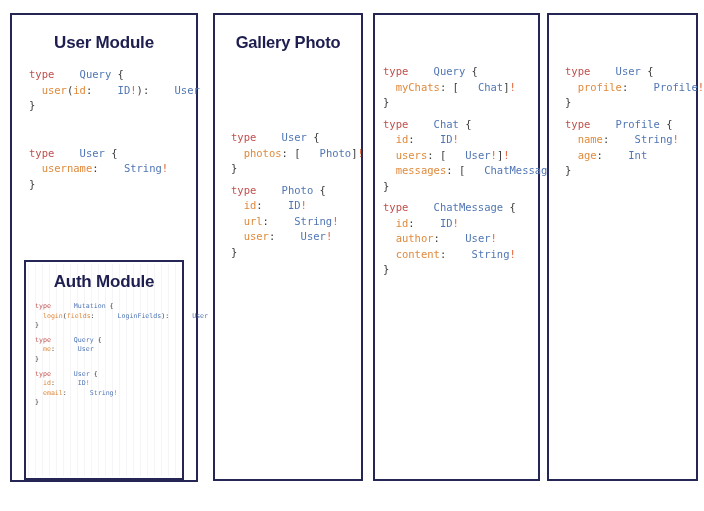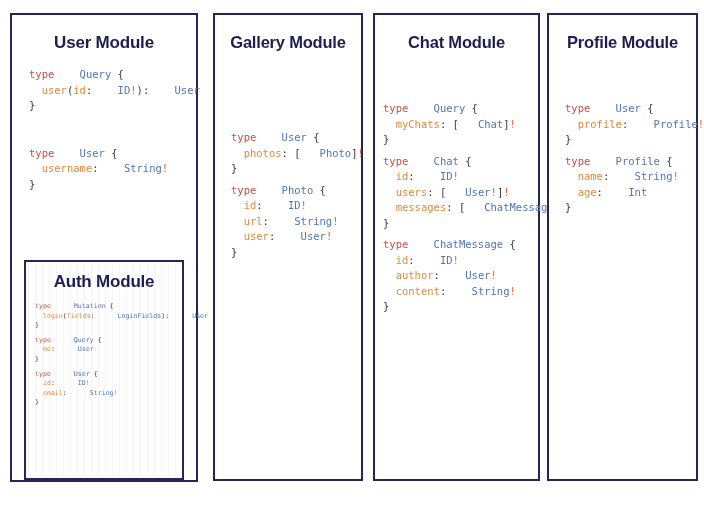--- a/index.html
+++ b/index.html
@@ -122,27 +122,25 @@
     <div class="code code-main"><div><span class="kw">type </span><span class="ty">Query</span><span class="pun"> {</span></div><div><span class="fld">  user</span><span class="pun">(</span><span class="fld">id</span><span class="pun">: </span><span class="ty">ID</span><span class="bang">!</span><span class="pun">): </span><span class="ty">User</span></div><div><span class="pun">}</span></div><div class="gap"></div><div class="gap"></div><div><span class="kw">type </span><span class="ty">User</span><span class="pun"> {</span></div><div><span class="fld">  username</span><span class="pun">: </span><span class="ty">String</span><span class="bang">!</span></div><div><span class="pun">}</span></div></div>
 
     <div class="nested-card">
       <div class="hairlines"></div>
       <div class="card-title">Auth Module</div>
       <div class="code"><div><span class="kw">type </span><span class="ty">Mutation</span><span class="pun"> {</span></div><div><span class="fld">  login</span><span class="pun">(</span><span class="fld">fields</span><span class="pun">: </span><span class="ty">LoginFields</span><span class="pun">): </span><span class="ty">User</span></div><div><span class="pun">}</span></div><div class="gap"></div><div><span class="kw">type </span><span class="ty">Query</span><span class="pun"> {</span></div><div><span class="fld">  me</span><span class="pun">: </span><span class="ty">User</span></div><div><span class="pun">}</span></div><div class="gap"></div><div><span class="kw">type </span><span class="ty">User</span><span class="pun"> {</span></div><div><span class="fld">  id</span><span class="pun">: </span><span class="ty">ID</span><span class="bang">!</span></div><div><span class="fld">  email</span><span class="pun">: </span><span class="ty">String</span><span class="bang">!</span></div><div><span class="pun">}</span></div></div>
     </div>
   </div>
 
   <div class="card c-gallery">
-    <div class="card-title">Gallery Module</div>
+    <div class="card-title">Gallery Photo</div>
     <div class="code code-main"><div><span class="kw">type </span><span class="ty">User</span><span class="pun"> {</span></div><div><span class="fld">  photos</span><span class="pun">: </span><span class="pun">[</span><span class="ty">Photo</span><span class="pun">]</span><span class="bang">!</span></div><div><span class="pun">}</span></div><div class="gap"></div><div><span class="kw">type </span><span class="ty">Photo</span><span class="pun"> {</span></div><div><span class="fld">  id</span><span class="pun">: </span><span class="ty">ID</span><span class="bang">!</span></div><div><span class="fld">  url</span><span class="pun">: </span><span class="ty">String</span><span class="bang">!</span></div><div><span class="fld">  user</span><span class="pun">: </span><span class="ty">User</span><span class="bang">!</span></div><div><span class="pun">}</span></div></div>
   </div>
 
   <div class="card c-chat">
-    <div class="card-title">Chat Module</div>
     <div class="code code-main"><div><span class="kw">type </span><span class="ty">Query</span><span class="pun"> {</span></div><div><span class="fld">  myChats</span><span class="pun">: </span><span class="pun">[</span><span class="ty">Chat</span><span class="pun">]</span><span class="bang">!</span></div><div><span class="pun">}</span></div><div class="gap"></div><div><span class="kw">type </span><span class="ty">Chat</span><span class="pun"> {</span></div><div><span class="fld">  id</span><span class="pun">: </span><span class="ty">ID</span><span class="bang">!</span></div><div><span class="fld">  users</span><span class="pun">: </span><span class="pun">[</span><span class="ty">User</span><span class="bang">!</span><span class="pun">]</span><span class="bang">!</span></div><div><span class="fld">  messages</span><span class="pun">: </span><span class="pun">[</span><span class="ty">ChatMessage</span><span class="pun">]</span><span class="bang">!</span></div><div><span class="pun">}</span></div><div class="gap"></div><div><span class="kw">type </span><span class="ty">ChatMessage</span><span class="pun"> {</span></div><div><span class="fld">  id</span><span class="pun">: </span><span class="ty">ID</span><span class="bang">!</span></div><div><span class="fld">  author</span><span class="pun">: </span><span class="ty">User</span><span class="bang">!</span></div><div><span class="fld">  content</span><span class="pun">: </span><span class="ty">String</span><span class="bang">!</span></div><div><span class="pun">}</span></div></div>
   </div>
 
   <div class="card c-profile">
-    <div class="card-title">Profile Module</div>
     <div class="code code-main"><div><span class="kw">type </span><span class="ty">User</span><span class="pun"> {</span></div><div><span class="fld">  profile</span><span class="pun">: </span><span class="ty">Profile</span><span class="bang">!</span></div><div><span class="pun">}</span></div><div class="gap"></div><div><span class="kw">type </span><span class="ty">Profile</span><span class="pun"> {</span></div><div><span class="fld">  name</span><span class="pun">: </span><span class="ty">String</span><span class="bang">!</span></div><div><span class="fld">  age</span><span class="pun">: </span><span class="ty">Int</span></div><div><span class="pun">}</span></div></div>
   </div>
 
 </div>
 
 </body></html>

